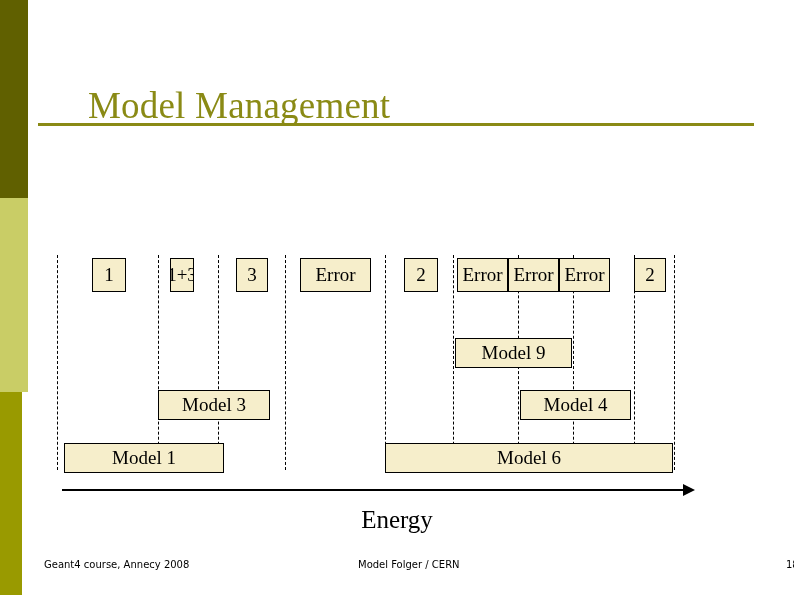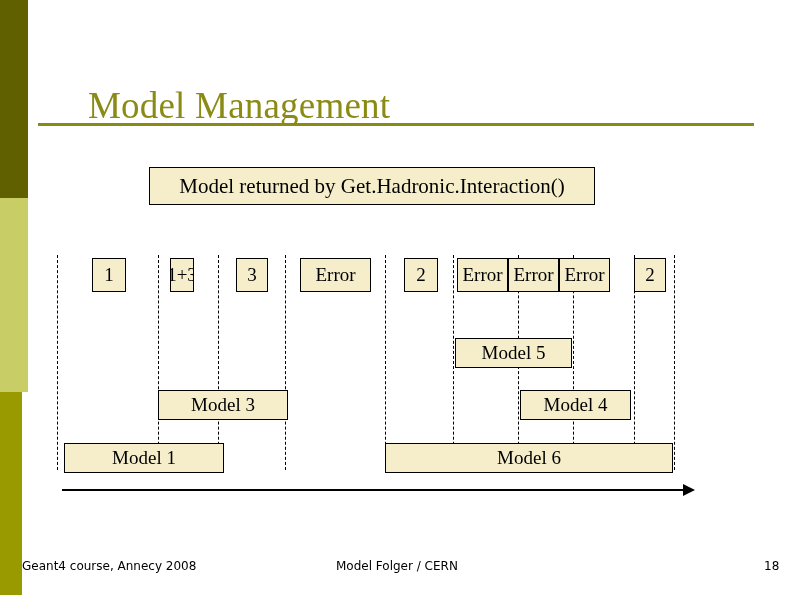--- a/index.html
+++ b/index.html
@@ -113,41 +113,41 @@
     font-size: 25px;
     color: #000000;
     font-family: "Liberation Serif", serif;
   }
 
   
   .footer-text {
     position: absolute;
     top: 559px;
     font-family: "DejaVu Sans", sans-serif;
-    font-size: 12px;
+    font-size: 10px;
     color: #000000;
     white-space: nowrap;
+    padding-left: 22px;
   }
   #footer-left   { left: 22px; }
   #footer-center { left: 336px; }
   #footer-page   { left: 764px; }
 </style>
 </head>
 <body>
 
 <div id="slide">
 
   <div class="side-band" id="band-top"></div>
   <div class="side-band" id="band-mid"></div>
   <div class="side-band" id="band-bottom"></div>
 
   <div id="slide-title">Model Management</div>
   <div id="title-rule"></div>
 
-  <div class="cbox" id="caption-box">Model returned by Get.Hadronic.Interaction()</div>
 
   <div id="vlines-layer">
       <div class="vline" style="left: 57px; top: 255px; height: 215px;"></div>
       <div class="vline" style="left: 158px; top: 255px; height: 215px;"></div>
       <div class="vline" style="left: 218px; top: 255px; height: 215px;"></div>
       <div class="vline" style="left: 285px; top: 255px; height: 215px;"></div>
       <div class="vline" style="left: 385px; top: 255px; height: 215px;"></div>
       <div class="vline" style="left: 453px; top: 255px; height: 215px;"></div>
       <div class="vline" style="left: 518px; top: 255px; height: 215px;"></div>
       <div class="vline" style="left: 573px; top: 255px; height: 215px;"></div>
@@ -159,27 +159,28 @@
       <div class="cbox result-box" style="left: 170px; width: 24px;">1+3</div>
       <div class="cbox result-box" style="left: 236px; width: 32px;">3</div>
       <div class="cbox result-box" style="left: 300px; width: 71px;">Error</div>
       <div class="cbox result-box" style="left: 404px; width: 34px;">2</div>
       <div class="cbox result-box" style="left: 457px; width: 51px;">Error</div>
       <div class="cbox result-box" style="left: 508px; width: 51px;">Error</div>
       <div class="cbox result-box" style="left: 559px; width: 51px;">Error</div>
       <div class="cbox result-box" style="left: 634px; width: 32px;">2</div>
     </div>
   <div id="models-layer">
-      <div class="cbox model-bar" style="left: 455px; top: 338px; width: 117px;">Model 5</div>
-      <div class="cbox model-bar" style="left: 158px; top: 390px; width: 130px;">Model 3</div>
+      <div class="cbox model-bar" style="left: 455px; top: 338px; width: 117px;">Model 9</div>
+      <div class="cbox model-bar" style="left: 158px; top: 390px; width: 112px;">Model 3</div>
       <div class="cbox model-bar" style="left: 520px; top: 390px; width: 111px;">Model 4</div>
       <div class="cbox model-bar" style="left: 64px; top: 443px; width: 160px;">Model 1</div>
       <div class="cbox model-bar" style="left: 385px; top: 443px; width: 288px;">Model 6</div>
     </div>
 
   <div id="axis-line"></div>
   <div id="axis-arrow"></div>
+  <div id="axis-label">Energy</div>
 
   <div class="footer-text" id="footer-left">Geant4 course, Annecy 2008</div>
   <div class="footer-text" id="footer-center">Model Folger / CERN</div>
   <div class="footer-text" id="footer-page">18</div>
 
 </div>
 
 </body></html>

